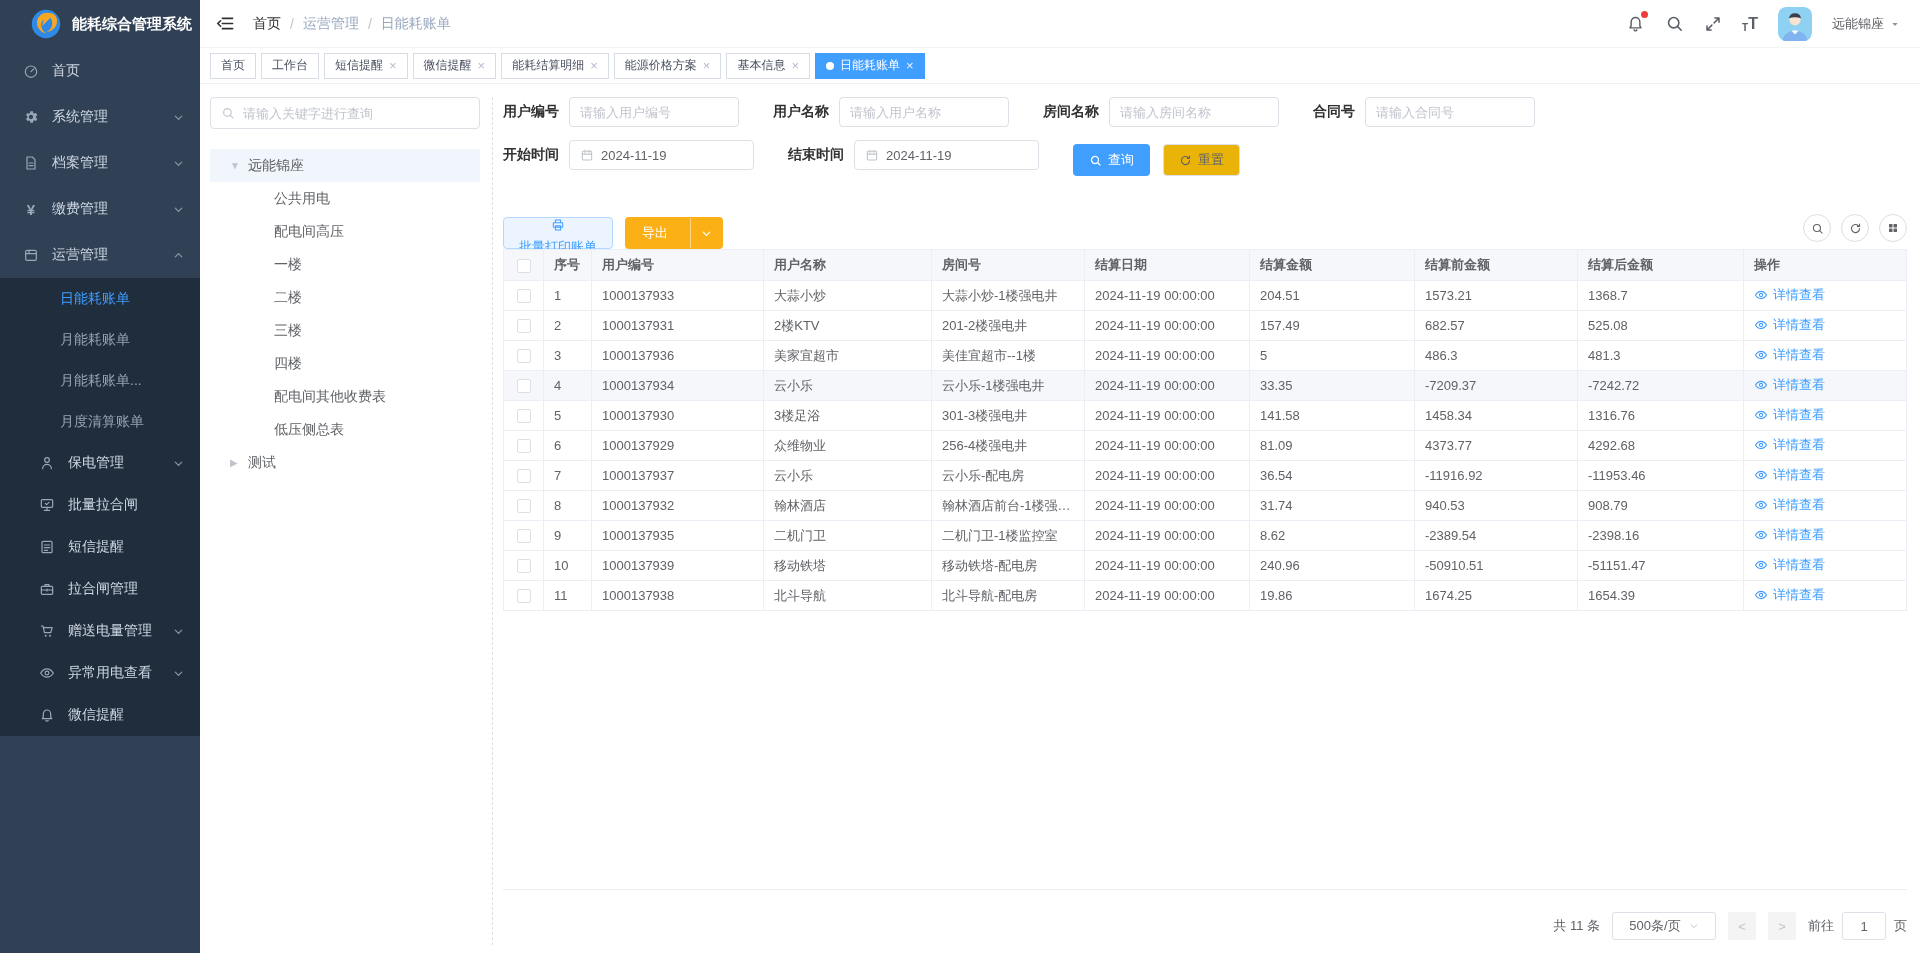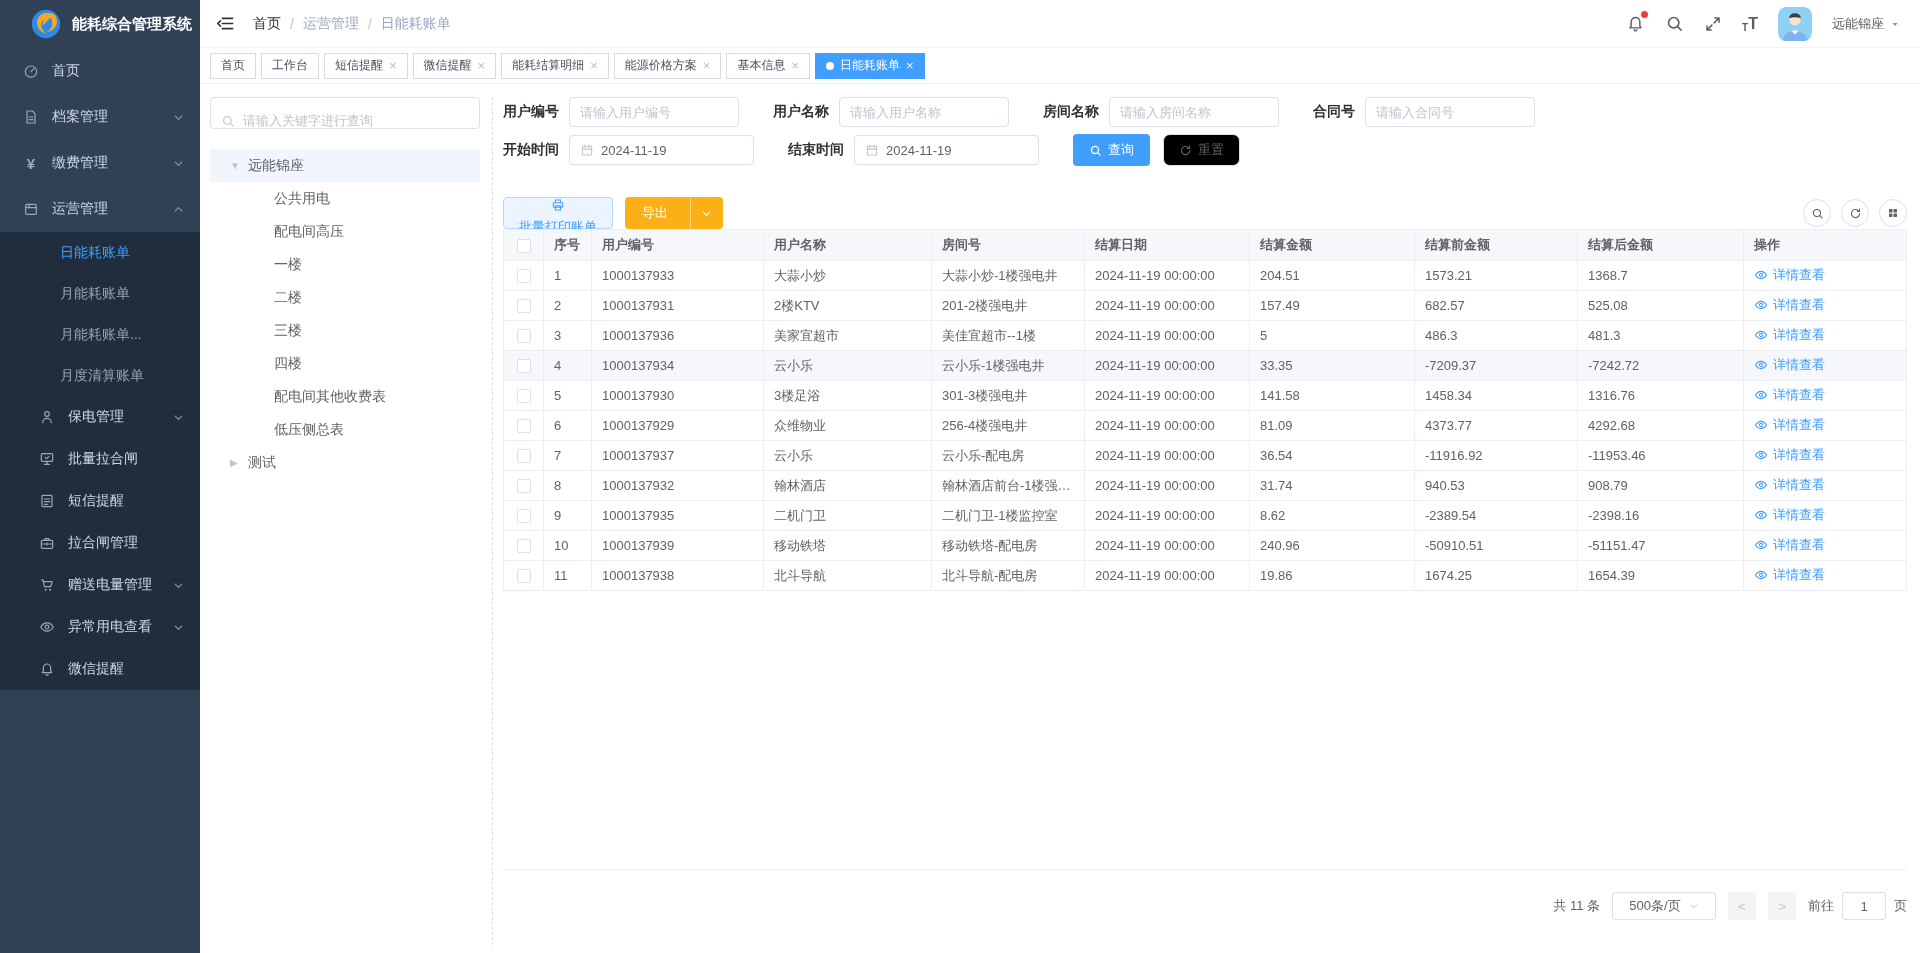--- a/index.html
+++ b/index.html
@@ -45,44 +45,44 @@
   .tabbar { height:36px; flex-shrink:0; display:flex; align-items:center; gap:5px; padding:0 16px 0 10px; background:#fff; border-bottom:1px solid #eef0f3; }
   .tab { height:26px; display:flex; align-items:center; gap:6px; padding:0 10px; border:1px solid #d8dce5; background:#fff; color:#495060; font-size:12px; cursor:pointer; white-space:nowrap; }
   .tab .tab-close { color:#b4bccc; font-size:13px; line-height:1; }
   .tab.active { background:#409eff; border-color:#409eff; color:#fff; }
   .tab.active .tab-close { color:#e8f3ff; }
   .tab-dot { width:8px; height:8px; border-radius:50%; background:#fff; }
 
   
   .content { flex:1; display:flex; min-height:0; padding:13px 13px 0 10px; }
   .tree-panel { width:282px; flex-shrink:0; padding-right:12px; }
-  .tree-search { height:32px; border:1px solid #dcdfe6; border-radius:4px; display:flex; align-items:flex-end; padding:0 10px; gap:8px; color:#c0c4cc; }
+  .tree-search { height:32px; border:1px solid #dcdfe6; border-radius:4px; display:flex; align-items:center; padding:0 10px; gap:8px; color:#c0c4cc; }
   .tree-search input { border:none; outline:none; flex:1; font-size:13px; color:#606266; min-width:0; }
   .tree-search input::placeholder { color:#c0c4cc; }
   .tree { margin-top:20px; }
   .tree-node { height:33px; display:flex; align-items:center; font-size:14px; color:#606266; cursor:pointer; padding-left:20px; }
   .tree-node.root { padding-left:20px; }
   .tree-node.child { padding-left:46px; }
   .tree-node.selected { background:#f0f6fc; }
   .tree-caret { width:18px; color:#c0c4cc; font-size:10px; flex-shrink:0; }
   .v-divider { width:1px; border-left:1px dashed #dcdfe6; margin-bottom:8px; }
   .work { flex:1; min-width:0; padding-left:10px; display:flex; flex-direction:column; }
 
   
   .filter-row { display:flex; align-items:center; flex-wrap:nowrap; }
   .filter-row.r1 { margin-bottom:7px; }
   .fgroup { display:flex; align-items:center; margin-right:34px; }
   .flabel { font-weight:bold; font-size:14px; color:#303133; margin-right:10px; white-space:nowrap; }
   .tinput { width:170px; height:30px; border:1px solid #dcdfe6; border-radius:4px; padding:0 10px; font-size:13px; color:#606266; outline:none; }
   .tinput::placeholder { color:#c0c4cc; }
   .dinput { width:185px; height:30px; border:1px solid #dcdfe6; border-radius:4px; display:flex; align-items:center; gap:7px; padding:0 10px; font-size:13px; color:#606266; cursor:pointer; }
   .dinput .cal { color:#c0c4cc; display:flex; }
-  .btn { height:32px; border-radius:4px; display:inline-flex; align-items:center; gap:6px; padding:0 15px; font-size:13px; cursor:pointer; border:1px solid transparent; }
+  .btn { height:32px; border-radius:4px; display:inline-flex; align-items:center; gap:6px; padding:0 15px; font-size:13px; cursor:pointer; border:1px solid transparent;margin-top:10px; }
   .btn-primary { background:#409eff; color:#fff; }
-  .btn-plain { background:#000000; color:#606266; border-color:#dcdfe6;border-radius:7px; }
+  .btn-plain { background:#eab308; color:#606266; border-color:#dcdfe6; }
   .btn-soft { background:#ecf5ff; color:#409eff; border-color:#b3d8ff;flex-direction:column; }
   .btn-warn { background:#fbb116; color:#fff; padding:0; overflow:hidden; }
   .btn-warn .seg-main { padding:0 16px; display:flex; align-items:center; height:100%; }
   .btn-warn .seg-caret { padding:0 10px; display:flex; align-items:center; height:100%; border-left:1px solid rgba(255,255,255,.45); }
 
   
   .toolbar { margin-top:31px; display:flex; align-items:center; gap:12px; }
   .toolbar-right { margin-left:auto; display:flex; gap:10px; }
   .icon-circle { width:28px; height:28px; border-radius:50%; border:1px solid #dcdfe6; display:flex; align-items:center; justify-content:center; color:#606266; cursor:pointer; background:#fff; }
 
@@ -125,20 +125,33 @@
     </div>
     <nav id="sidebar-menu">
         <div class="menu-item l1">
           <span class="mi-icon icn">
             <svg width="16" height="16" viewBox="0 0 24 24" fill="none" stroke="currentColor" stroke-width="1.8" stroke-linecap="round" stroke-linejoin="round">
               <circle cx="12" cy="13" r="8.5"></circle>
               <path d="M12 13l4.2-4.2"></path>
             </svg>
           </span>
           <span class="mi-label">首页</span>
+        </div>
+        <div class="menu-item l1">
+          <span class="mi-icon icn">
+            <svg width="16" height="16" viewBox="0 0 24 24" fill="currentColor">
+              <path d="M19.4 13a7.6 7.6 0 000-2l2.1-1.6-2-3.5-2.5 1a7.5 7.5 0 00-1.7-1L15 3.4h-4l-.3 2.6a7.5 7.5 0 00-1.7 1l-2.5-1-2 3.5L6.6 11a7.6 7.6 0 000 2l-2.1 1.6 2 3.5 2.5-1a7.5 7.5 0 001.7 1l.3 2.5h4l.3-2.6a7.5 7.5 0 001.7-1l2.5 1 2-3.5zM12 15.2a3.2 3.2 0 110-6.4 3.2 3.2 0 010 6.4z"></path>
+            </svg>
+          </span>
+          <span class="mi-label">系统管理</span>
+          <span class="mi-chev icn down">
+            <svg width="11" height="11" viewBox="0 0 24 24" fill="none" stroke="currentColor" stroke-width="2.6" stroke-linecap="round" stroke-linejoin="round">
+              <path d="M5 9l7 7 7-7"></path>
+            </svg>
+          </span>
         </div>
         <div class="menu-item l1">
           <span class="mi-icon icn">
             <svg width="16" height="16" viewBox="0 0 24 24" fill="none" stroke="currentColor" stroke-width="1.8" stroke-linecap="round" stroke-linejoin="round">
               <path d="M6 3h8l4 4v14H6z"></path>
               <path d="M9 12h6M9 16h6"></path>
             </svg>
           </span>
           <span class="mi-label">档案管理</span>
           <span class="mi-chev icn down">

